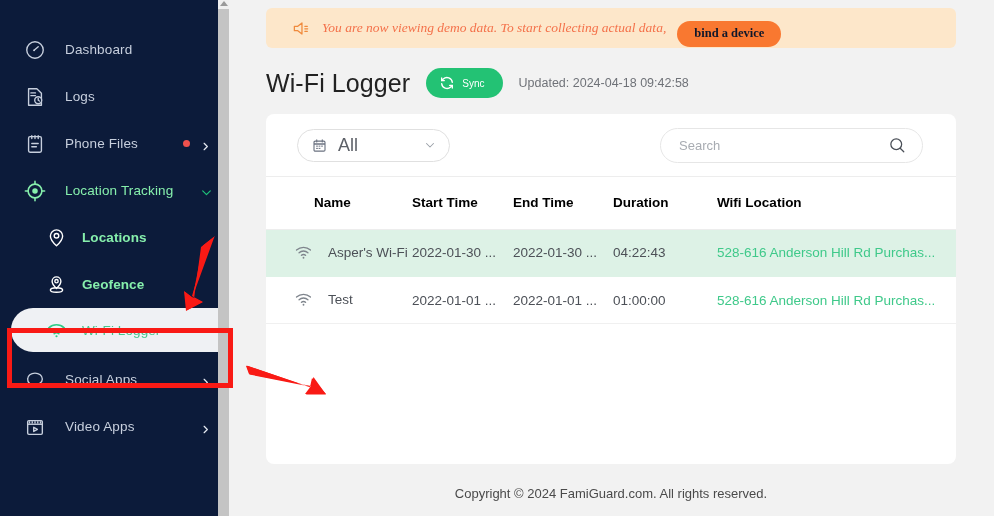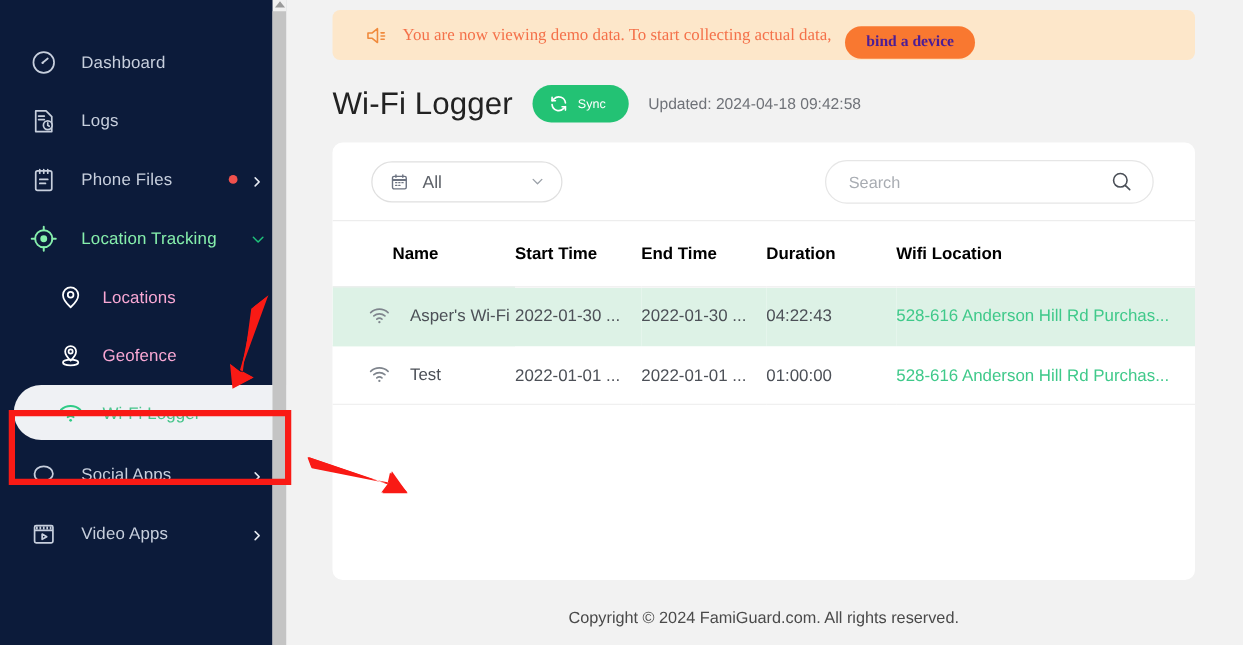--- a/index.html
+++ b/index.html
@@ -54,21 +54,21 @@
     display: flex; align-items: center;
     padding-left: 44px;
     cursor: pointer;
   }
   .subnav-item .ico {
     width: 24px; height: 24px; flex: 0 0 24px;
     display:flex; align-items:center; justify-content:center;
     color: #ffffff;
   }
   .subnav-item .lbl {
-    margin-left: 14px; font-size: 13.5px; color: #f9a8d4; font-weight: normal;
+    margin-left: 14px; font-size: 13.5px; color: #86efac; font-weight: bold;
     letter-spacing: .1px;
   }
 
   .subnav-item.active {
     margin-left: 11px;
     width: 218px;
     background: #eff1f4;
     border-radius: 24px 0 0 24px;
     padding-left: 33px;
     height: 44px;
@@ -114,24 +114,25 @@
     border-radius: 6px;
     display: flex; align-items: center;
     padding-left: 26px;
     gap: 10px;
   }
   .banner .bico { color: #f08a3c; width: 20px; height: 20px; flex:0 0 20px; display:flex; align-items:center; }
   .banner .btxt {
     font-family: "Liberation Serif", serif;
     font-size: 13.5px; color: #f4714a;
     white-space: nowrap;
+    font-style: italic;
   }
   .banner .bind-btn {
     background: #f97830;
-    color: #4c1d95;
+    color: #0f172a;
     border-radius: 14px;
     font-family: "Liberation Serif", serif;
     font-weight: bold;
     font-size: 12.5px;
     padding: 5px 17px 6px;
     margin-left: 1px;
     cursor: pointer;
     border: none;
     white-space: nowrap;
     margin-top: 12px;
@@ -173,21 +174,21 @@
   .filter-select {
     width: 153px; height: 33px;
     border: 1px solid #e0e0e0;
     border-radius: 17px;
     display: flex; align-items: center;
     padding: 0 13px 0 14px;
     cursor: pointer;
     background: #fff;
   }
   .filter-select .cal { width: 15px; height: 15px; color: #6b7280; display:flex; }
-  .filter-select .val { margin-left: 11px; font-size: 14px; color: #5d6168; flex: 1 1 auto; }
+  .filter-select .val { margin-left: 11px; font-size: 18px; color: #5d6168; flex: 1 1 auto; }
   .filter-select .dn { width: 12px; height: 12px; color: #9aa0a8; display:flex; }
 
   .search-box {
     margin-left: auto;
     width: 263px; height: 35px;
     border: 1px solid #e6e6e6;
     border-radius: 18px;
     display: flex; align-items: center;
     padding: 0 16px 0 18px;
     background: #fff;

